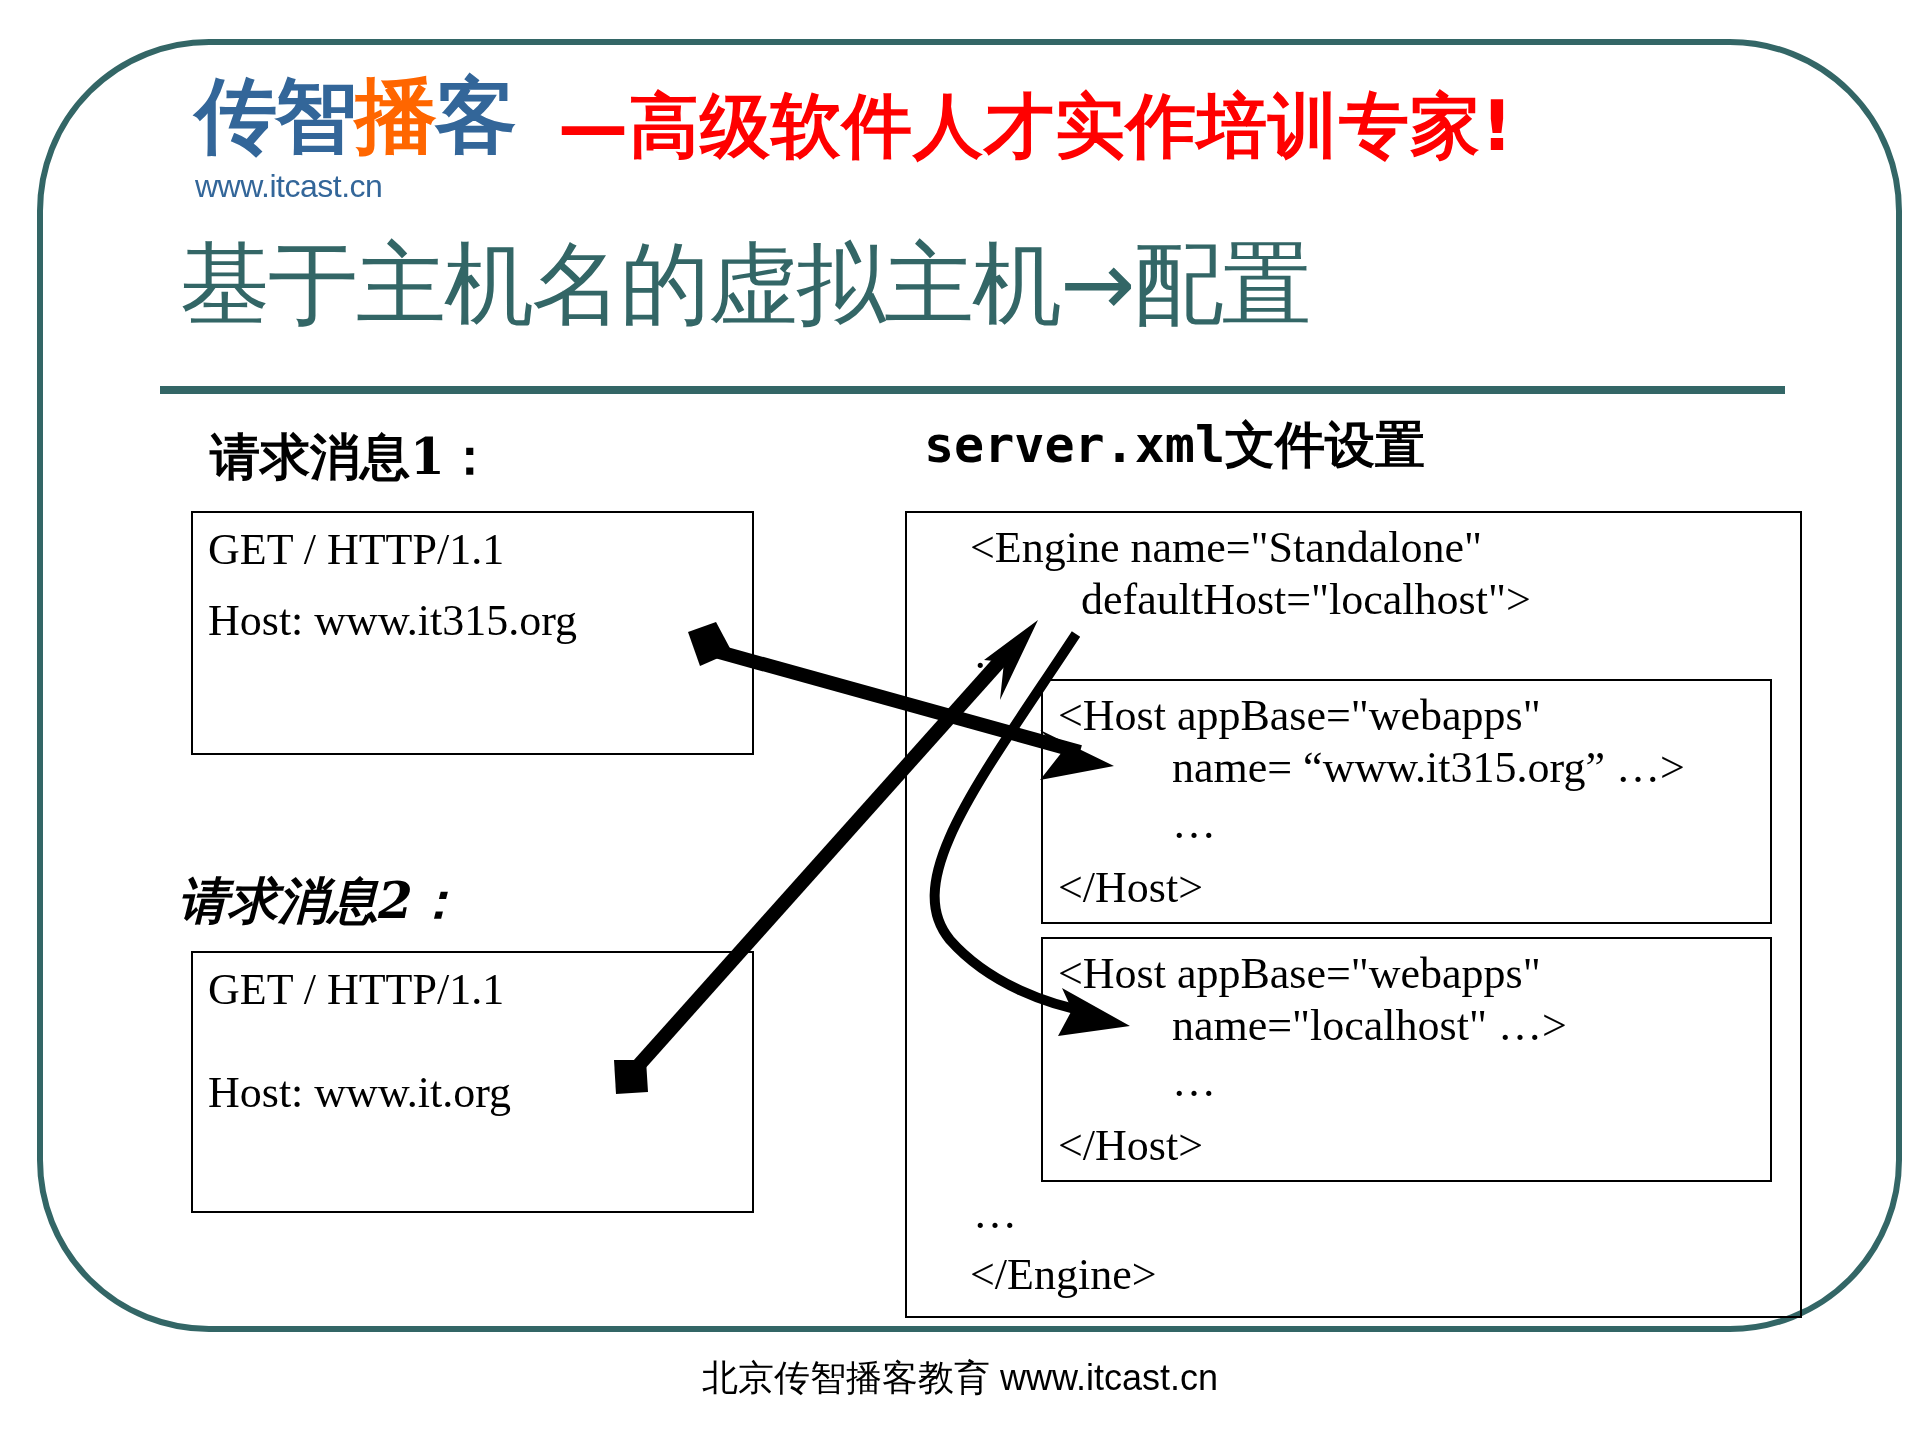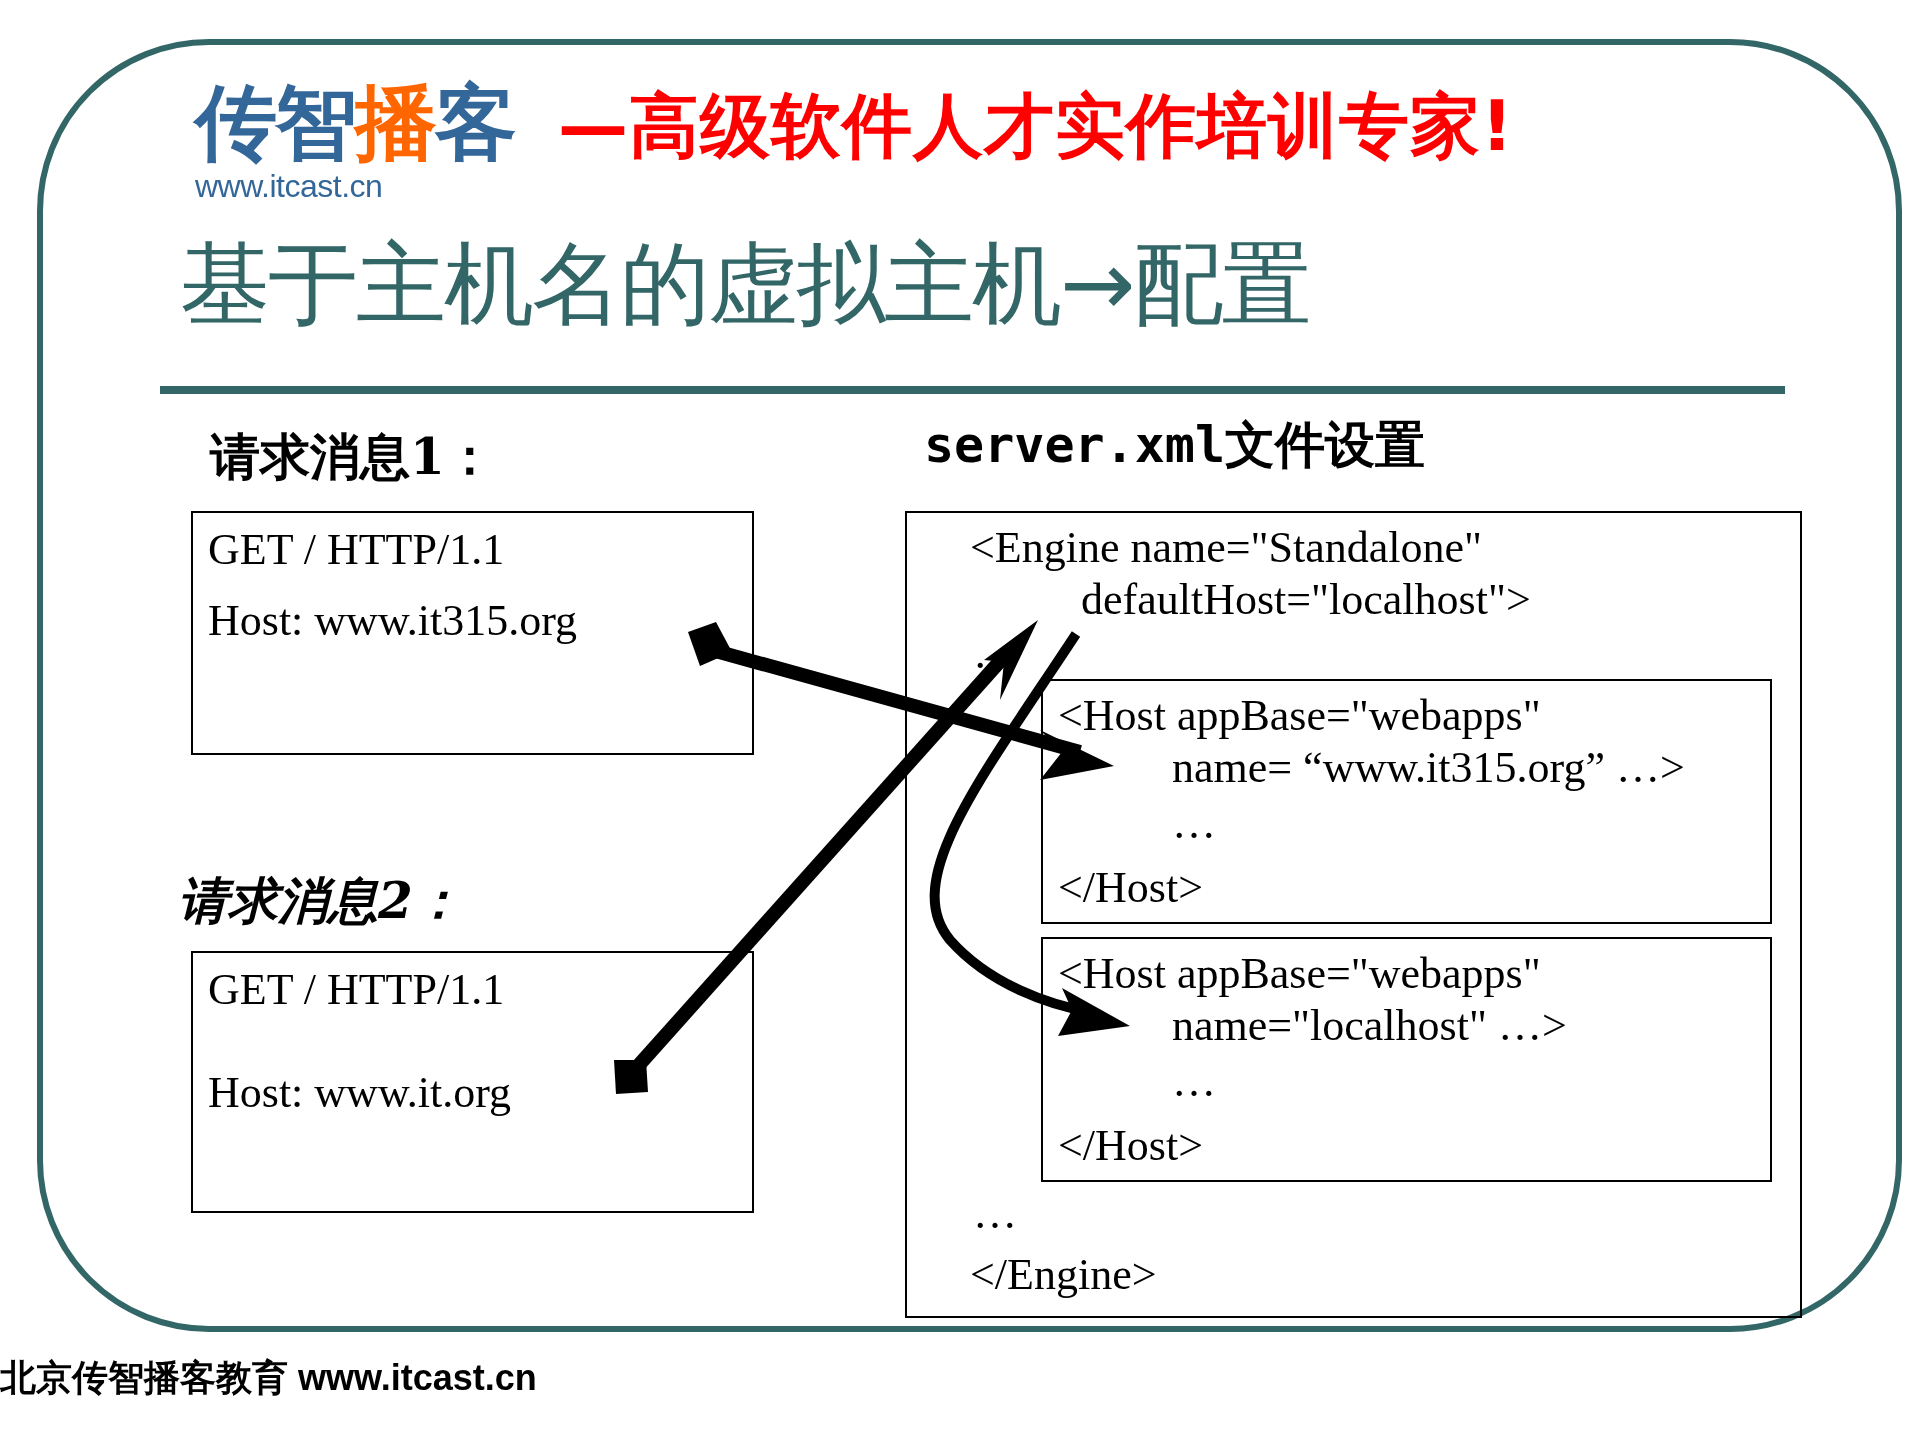--- a/index.html
+++ b/index.html
@@ -1,39 +1,39 @@
 <!DOCTYPE html>
 <html><head>
 <meta charset="utf-8">
 <style>
   html, body { margin: 0; padding: 0; background: #ffffff; }
   body { width: 1920px; height: 1440px; position: relative; overflow: hidden;
          font-family: "DejaVu Serif", "Liberation Serif", serif; }
   .frame { position: absolute; left: 37px; top: 39px; width: 1853px; height: 1281px;
            border: 6px solid #336666; border-radius: 172px; box-sizing: content-box; }
   .logo { position: absolute; left: 195px; top: 78px; width: 330px; height: 128px; }
-  .logo .cn { position: absolute; left: 0; top: 0; font-family: Liberation Sans, sans-serif;
+  .logo .cn { position: absolute; left: 0; top: 0; font-family: Liberation Mono, monospace;
               font-weight: bold; font-size: 82px; line-height: 90px; letter-spacing: -2px; color: #336699; }
   .logo .cn .hl { color: #ff6600; }
   .logo .url { position: absolute; left: 0; top: 86px; font-family: "Liberation Sans", sans-serif;
                font-size: 32px; line-height: 44px; color: #336699; letter-spacing: -0.5px; }
   .slogan { position: absolute; left: 558px; top: 86px; font-family: "DejaVu Sans", sans-serif;
             font-weight: bold; font-size: 70px; line-height: 80px; color: #ff0000; white-space: nowrap;
             letter-spacing: 1px; }
   .title { position: absolute; left: 180px; top: 232px; font-family: "DejaVu Sans", sans-serif;
            font-weight: normal; font-size: 90px; line-height: 104px; color: #336666; white-space: nowrap;
            letter-spacing: -2px; }
   .rule { position: absolute; left: 160px; top: 386px; width: 1625px; height: 8px; background: #336666; }
   .label { position: absolute; font-family: "DejaVu Serif", serif; font-weight: bold; font-size: 50px;
            line-height: 58px; color: #000; white-space: nowrap; }
   .box { position: absolute; border: 2px solid #000; box-sizing: border-box; background: transparent; }
   .code { position: absolute; font-family: "Liberation Serif", "DejaVu Serif", serif; font-size: 44px;
           line-height: 50px; color: #000; white-space: pre; }
-  .footer { position: absolute; left: 0; width: 1920px; top: 1356px; text-align: left;
-            font-family: "Liberation Sans", "DejaVu Sans", sans-serif; font-size: 36px; line-height: 44px; color: #000; font-weight: bold; }
+  .footer { position: absolute; left: 0; width: 1920px; top: 1356px; text-align: center;
+            font-family: "Liberation Sans", "DejaVu Sans", sans-serif; font-size: 36px; line-height: 44px; color: #000; }
   svg.arrows { position: absolute; left: 0; top: 0; width: 1920px; height: 1440px; pointer-events: none; }
 </style>
 </head>
 <body>
 
 <div class="frame"></div>
 
 <div class="logo">
   <div class="cn"><span>传</span><span>智</span><span class="hl">播</span><span>客</span></div>
   <div class="url">www.itcast.cn</div>

